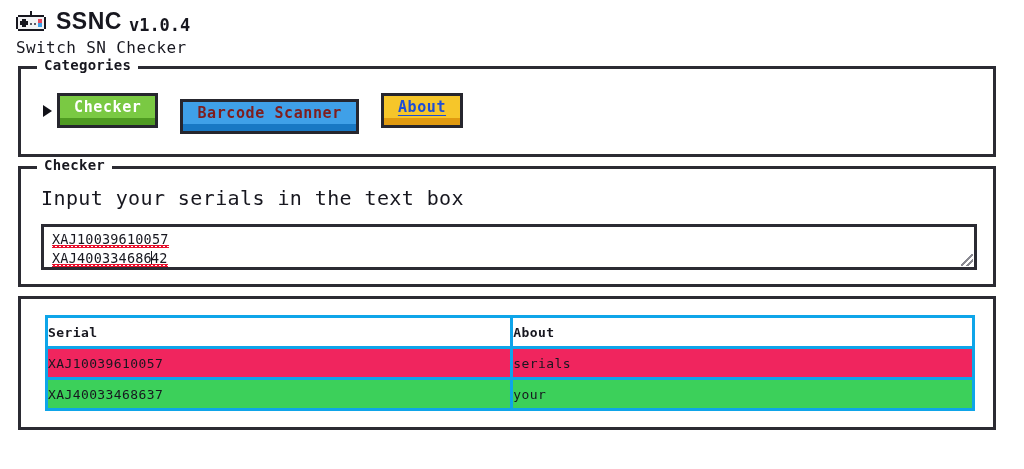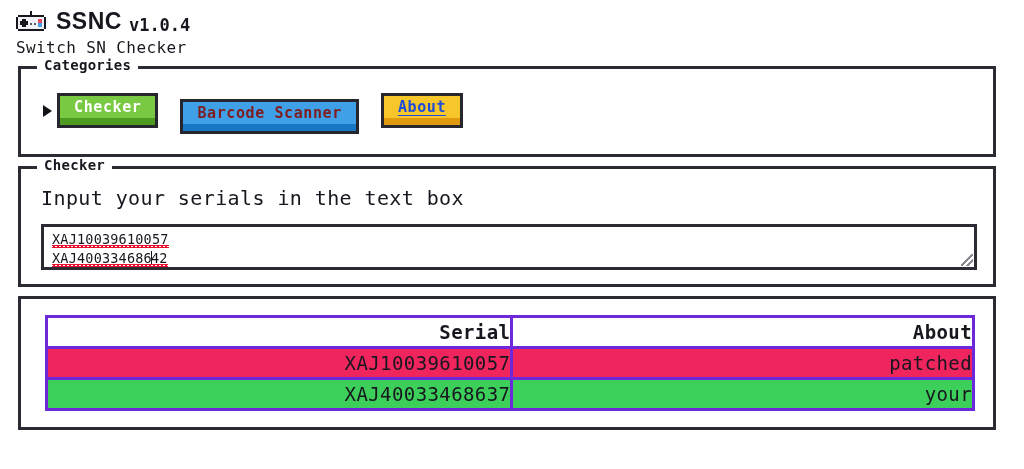--- a/index.html
+++ b/index.html
@@ -196,23 +196,23 @@
   .table-wrap {
     margin: 12px 8px 4px 14px;
   }
   table.results {
     border-collapse: collapse;
     width: 100%;
     table-layout: fixed;
   }
   table.results th,
   table.results td {
-    border: 3px solid #6d28d9;
-    text-align: right;
-    font-size: 19px;
+    border: 3px solid #0ea5e9;
+    text-align: left;
+    font-size: 13px;
     letter-spacing: 0.4px;
     height: 28px;
     padding: 0;
     color: #17171f;
   }
   table.results th {
     font-weight: bold;
     background: #ffffff;
   }
   table.results td {
@@ -285,21 +285,21 @@
         </colgroup>
       <thead>
         <tr>
           <th>Serial</th>
           <th>About</th>
         </tr>
       </thead>
       <tbody>
         <tr class="status-patched">
           <td>XAJ10039610057</td>
-          <td>patched</td>
+          <td>serials</td>
         </tr>
         <tr class="status-safe">
           <td>XAJ40033468637</td>
           <td>your</td>
         </tr>
       </tbody>
     </table>
   </div>
 </div>
 

